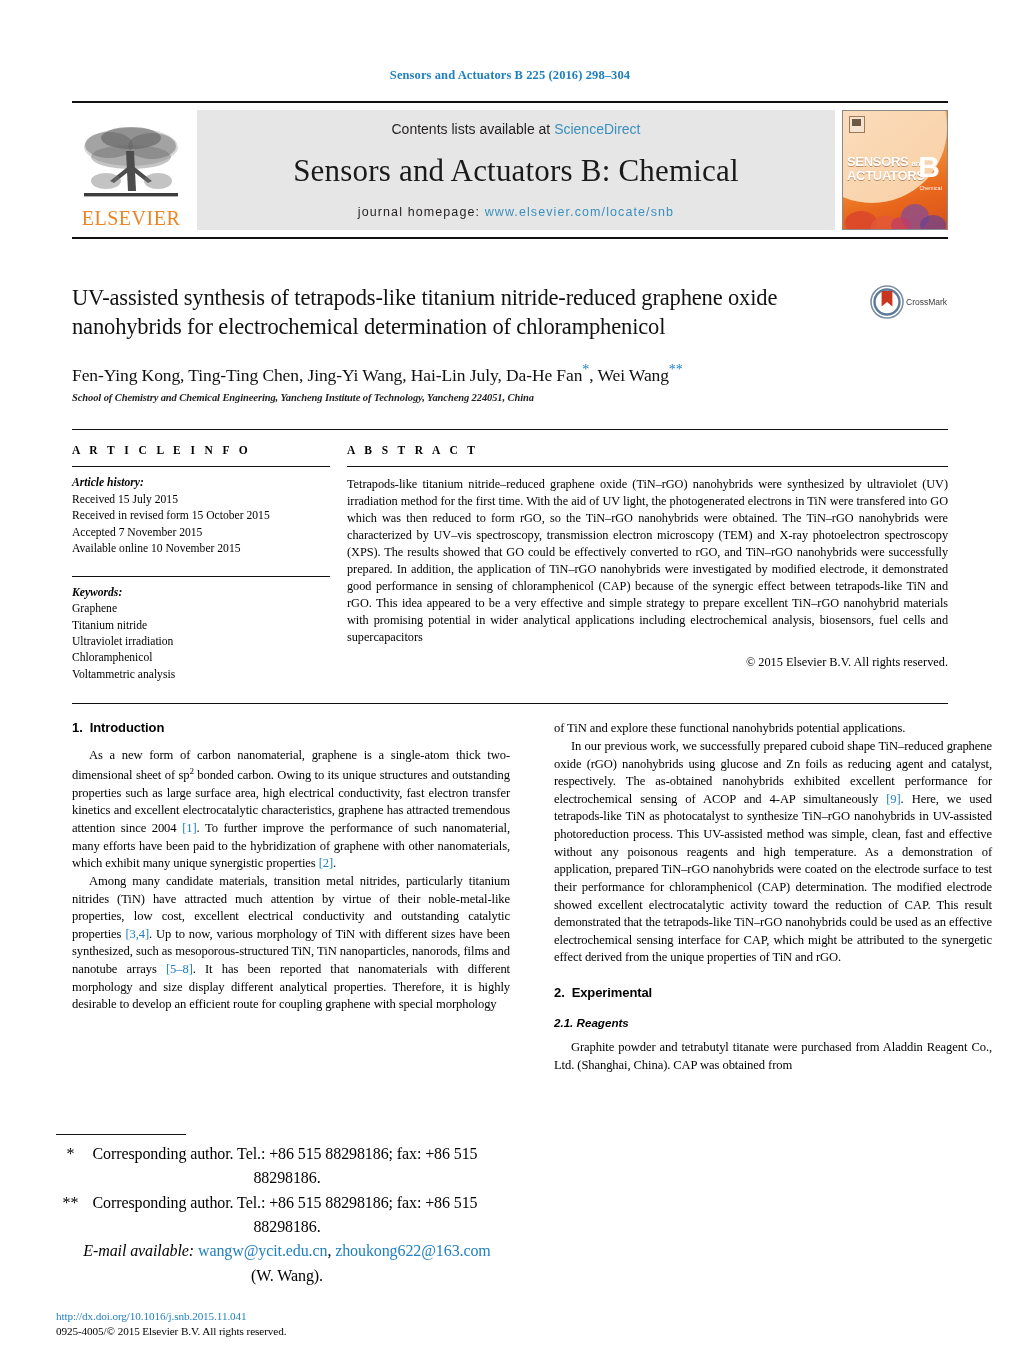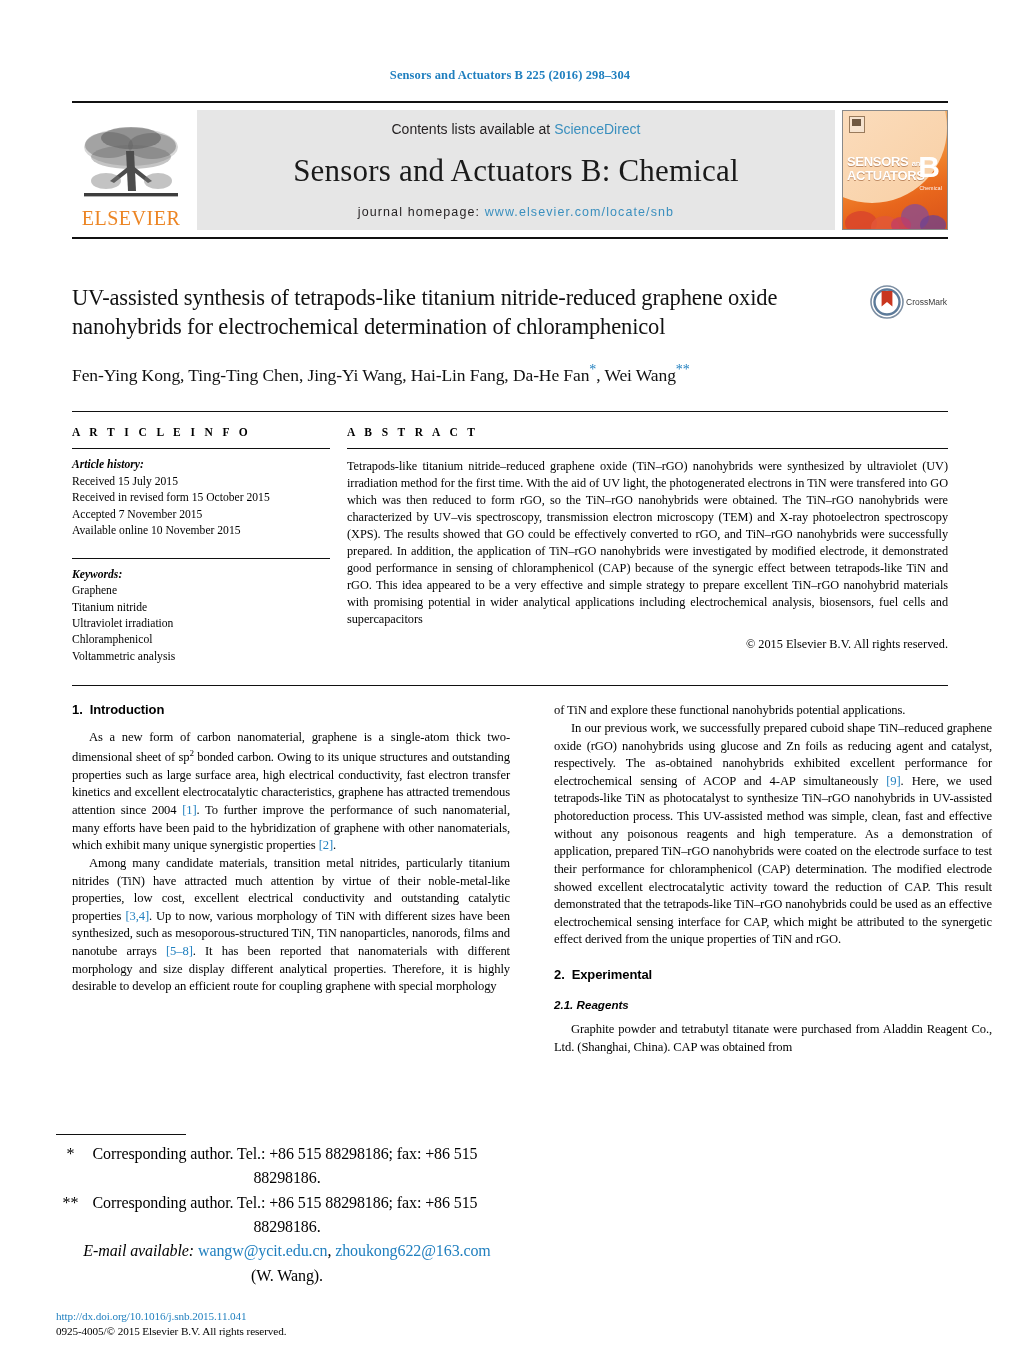--- a/index.html
+++ b/index.html
@@ -354,22 +354,23 @@
       <svg width="34" height="34" viewBox="0 0 34 34">
         <circle cx="17" cy="17" r="16" fill="#ffffff" stroke="#7d8fa3" stroke-width="1.6"></circle>
         <circle cx="17" cy="17" r="12.5" fill="#ffffff" stroke="#5c7a99" stroke-width="2.4"></circle>
         <path d="M11.6 6 h10.8 v15.5 l-5.4 -4.6 -5.4 4.6 Z" fill="#c9361f"></path>
         <path d="M17 21.6 l4.6 4.0 h-9.2 Z" fill="#ffffff"></path>
       </svg>
       <span class="crossmark-label">CrossMark</span>
     </div>
   </div>
 
-  <div class="authors"><span>Fen-Ying Kong, Ting-Ting Chen, Jing-Yi Wang, Hai-Lin Fang, Da-He Fan</span><span class="star">*</span><span>, Wei Wang</span><span class="star">**</span></div>
-
+  <div class="authors"><span>Fen-Ying Kong, Ting-Ting Chen, Jing-Yi Wang, Hai-Lin July, Da-He Fan</span><span class="star">*</span><span>, Wei Wang</span><span class="star">**</span></div>
+
+  <div class="affiliation">School of Chemistry and Chemical Engineering, Yancheng Institute of Technology, Yancheng 224051, China</div>
 
   <div class="info-abs">
 
     <div class="col-info">
       <div class="sec-label">A R T I C L E   I N F O</div>
       <div class="rule-thin"></div>
       <div class="info-body">
         <div class="it">Article history:</div>
         <div>Received 15 July 2015</div>
         <div>Received in revised form 15 October 2015</div>

